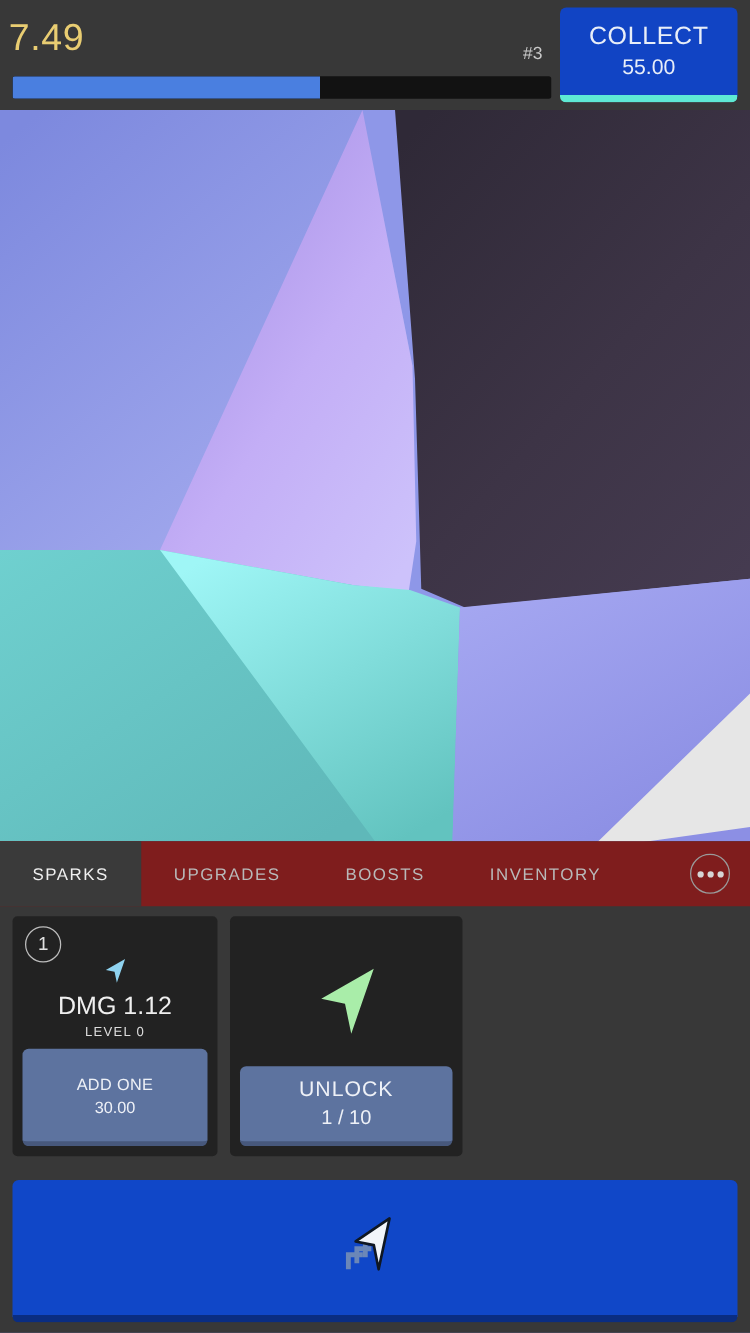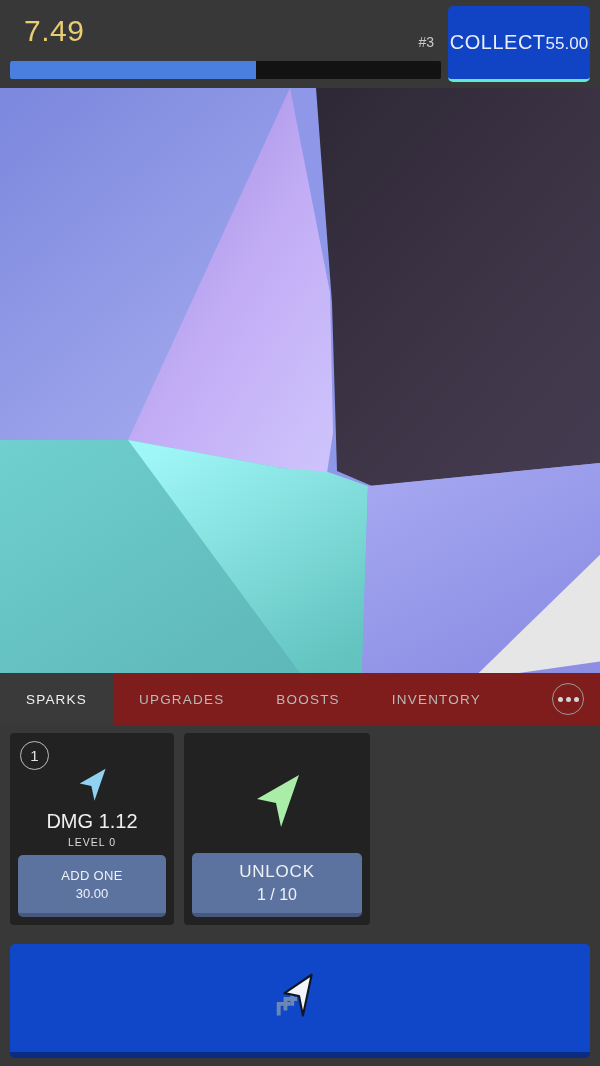--- a/index.html
+++ b/index.html
@@ -19,21 +19,21 @@
   
   .header {
     position:relative;
     height:88px;
     flex:0 0 88px;
     background:#383838;
     padding:8px 10px 0 10px;
   }
   .hud-score {
     position:absolute;
-    left:24px; top:16px;
+    left:7px; top:16px;
     font-size:30px;
     color:#e9cd72;
     letter-spacing:0.5px;
     line-height:1;
   }
   .hud-rank {
     position:absolute;
     right:166px; top:35px;
     font-size:14px;
     color:#c9c9c9;
@@ -50,23 +50,23 @@
   .progress-fill {
     height:100%;
     width:57%;
     background:#4a7fe0;
   }
   .collect-btn {
     position:absolute;
     right:10px; top:6px;
     width:142px; height:76px;
     background:#1144c4;
-    border-bottom:3px solid #5eead4;
+    border-bottom:6px solid #5eead4;
     border-radius:5px;
-    display:flex; flex-direction:row;
+    display:flex; flex-direction:column;
     align-items:center; justify-content:center;
     color:#e8eef8;
     cursor:pointer;
   }
   .collect-btn .l1 { font-size:20px; letter-spacing:0.5px; }
   .collect-btn .l2 { font-size:17px; margin-top:3px; }
 
   
   .game-area {
     position:relative;
@@ -176,21 +176,21 @@
     margin-top:8px;
     display:flex;
     gap:6px;
     width:100%;
   }
   .card-btn {
     flex:1 1 0;
     background:#5d739f;
     border-bottom:4px solid #47587c;
     border-radius:5px;
-    height:62px;
+    height:78px;
     display:flex; flex-direction:column;
     align-items:center; justify-content:center;
     color:#eef1f7;
     cursor:pointer;
     text-align:center;
   }
   .card-btn .t1 { font-size:13px; letter-spacing:0.3px; }
   .card-btn .t2 { font-size:13px; margin-top:3px; }
   .card-btn.wide { height:64px; }
   .card-btn.wide .t1 { font-size:17px; letter-spacing:0.8px; }

